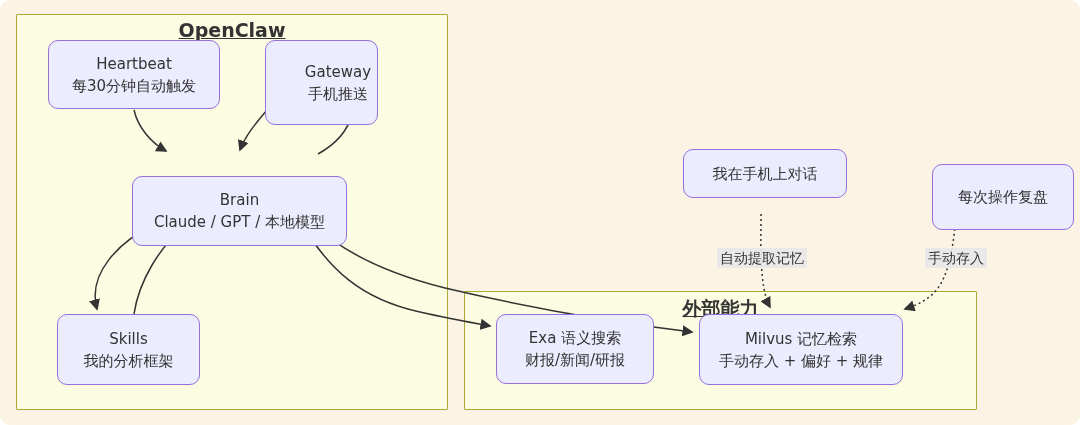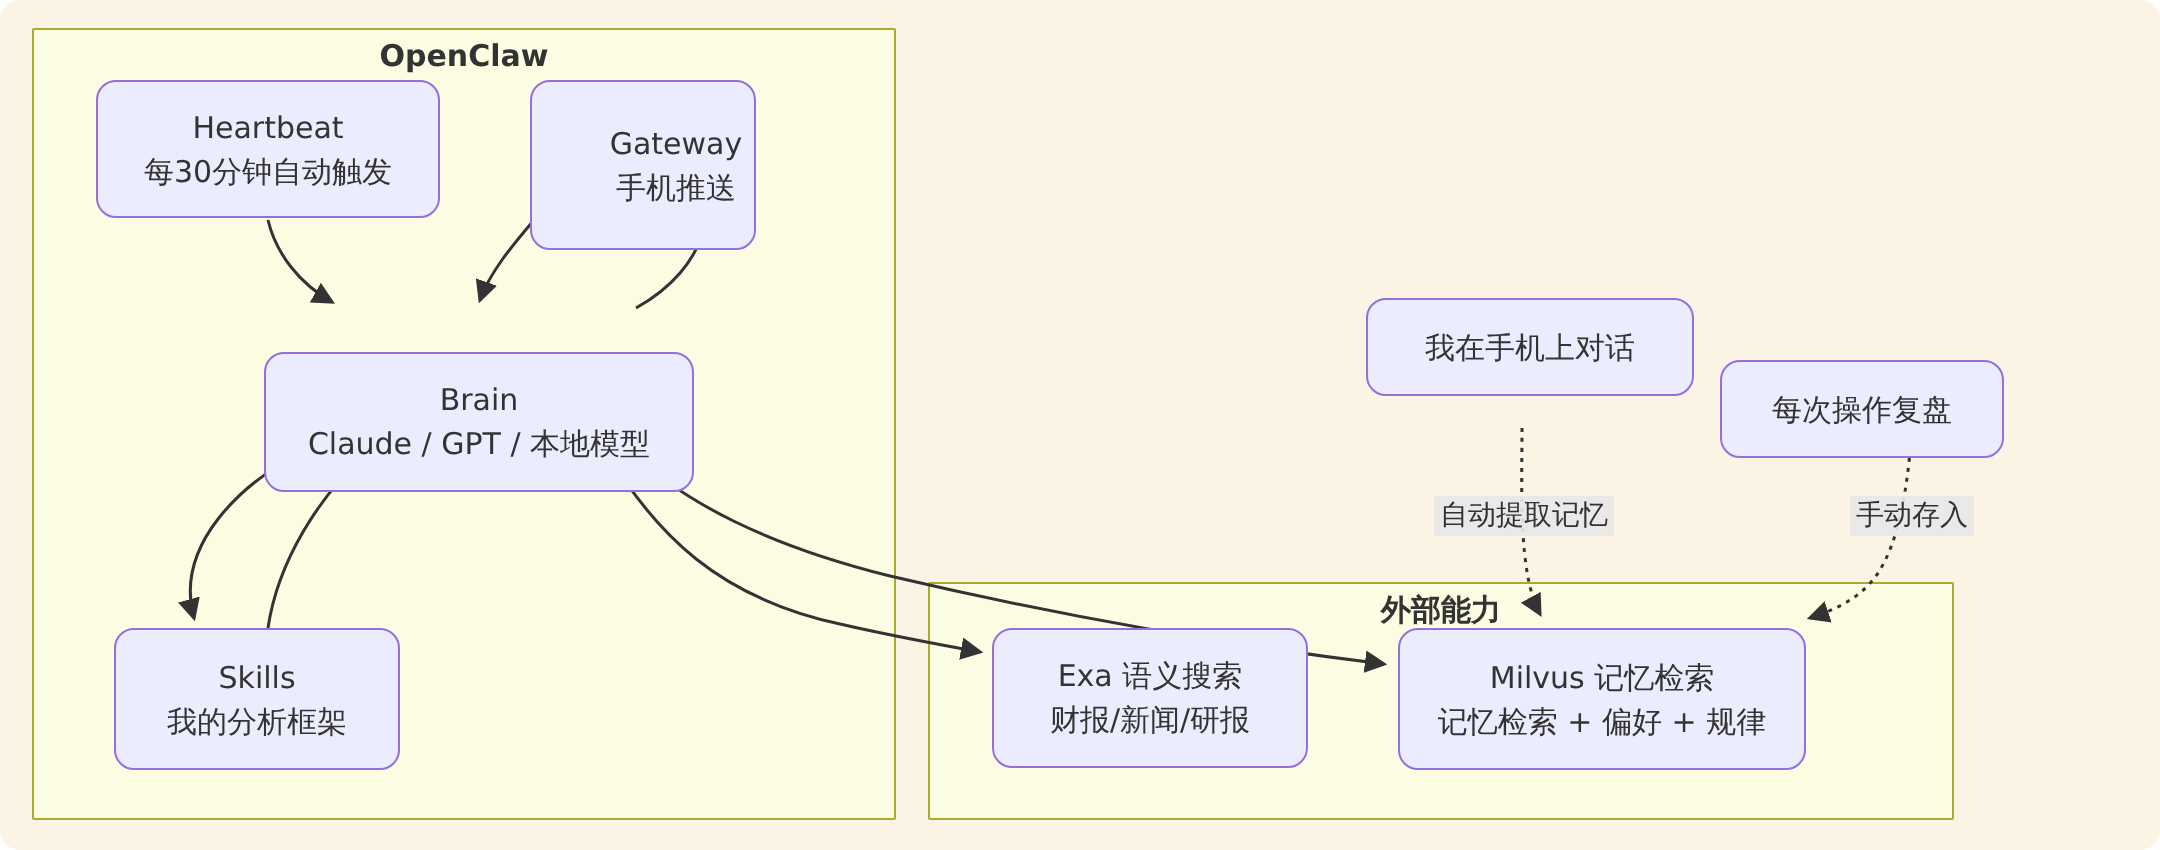--- a/index.html
+++ b/index.html
@@ -16,23 +16,24 @@
     position:absolute;
     background:#fcfce2;
     border:1px solid #aaaa33;
     border-radius:1px;
     z-index:1;
   }
   .subgraph-title{
     position:absolute;
     top:4px;left:0;right:0;
     text-align:center;
-    font-size:15px;
+    font-size:19px;
     font-weight:600;
     color:#333333;
+    text-decoration:underline;
   }
   #sg-openclaw{left:16px;top:14px;width:430px;height:394px;}
   #sg-external{left:464px;top:291px;width:511px;height:117px;}
   #edges{
     position:absolute;left:0;top:0;
     z-index:2;
   }
   .node{
     position:absolute;
     background:#ececff;
@@ -46,21 +47,21 @@
     font-size:15px;
     line-height:22px;
     z-index:3;
     box-sizing:border-box;
   }
   #n-heartbeat{left:48px;top:40px;width:172px;height:69px;}
   #n-gateway{left:265px;top:40px;width:113px;height:85px;padding-left:33px;}
   #n-brain{left:132px;top:154px;width:215px;height:70px;margin-top:22px;}
   #n-skills{left:57px;top:314px;width:143px;height:71px;}
   #n-chat{left:683px;top:149px;width:164px;height:49px;}
-  #n-review{left:860px;top:164px;width:142px;height:49px;margin-top:16px;}
+  #n-review{left:932px;top:164px;width:142px;height:66px;}
   #n-exa{left:496px;top:314px;width:158px;height:70px;}
   #n-milvus{left:699px;top:314px;width:204px;height:71px;}
   .edge-label{
     position:absolute;
     transform:translate(-50%,-50%);
     background:rgba(232,232,232,0.92);
     padding:0 3px;
     font-size:14px;
     line-height:20px;
     z-index:4;
@@ -128,19 +129,19 @@
     <span>每次操作复盘</span>
   </div>
 
   <div class="node" id="n-exa">
     <span>Exa 语义搜索</span>
     <span>财报/新闻/研报</span>
   </div>
 
   <div class="node" id="n-milvus">
     <span>Milvus 记忆检索</span>
-    <span>记忆检索 + 偏好 + 规律</span>
+    <span>手动存入 + 偏好 + 规律</span>
   </div>
 
   <div class="edge-label" id="lbl-auto">自动提取记忆</div>
   <div class="edge-label" id="lbl-manual">手动存入</div>
 
 </div>
 
 </body></html>

